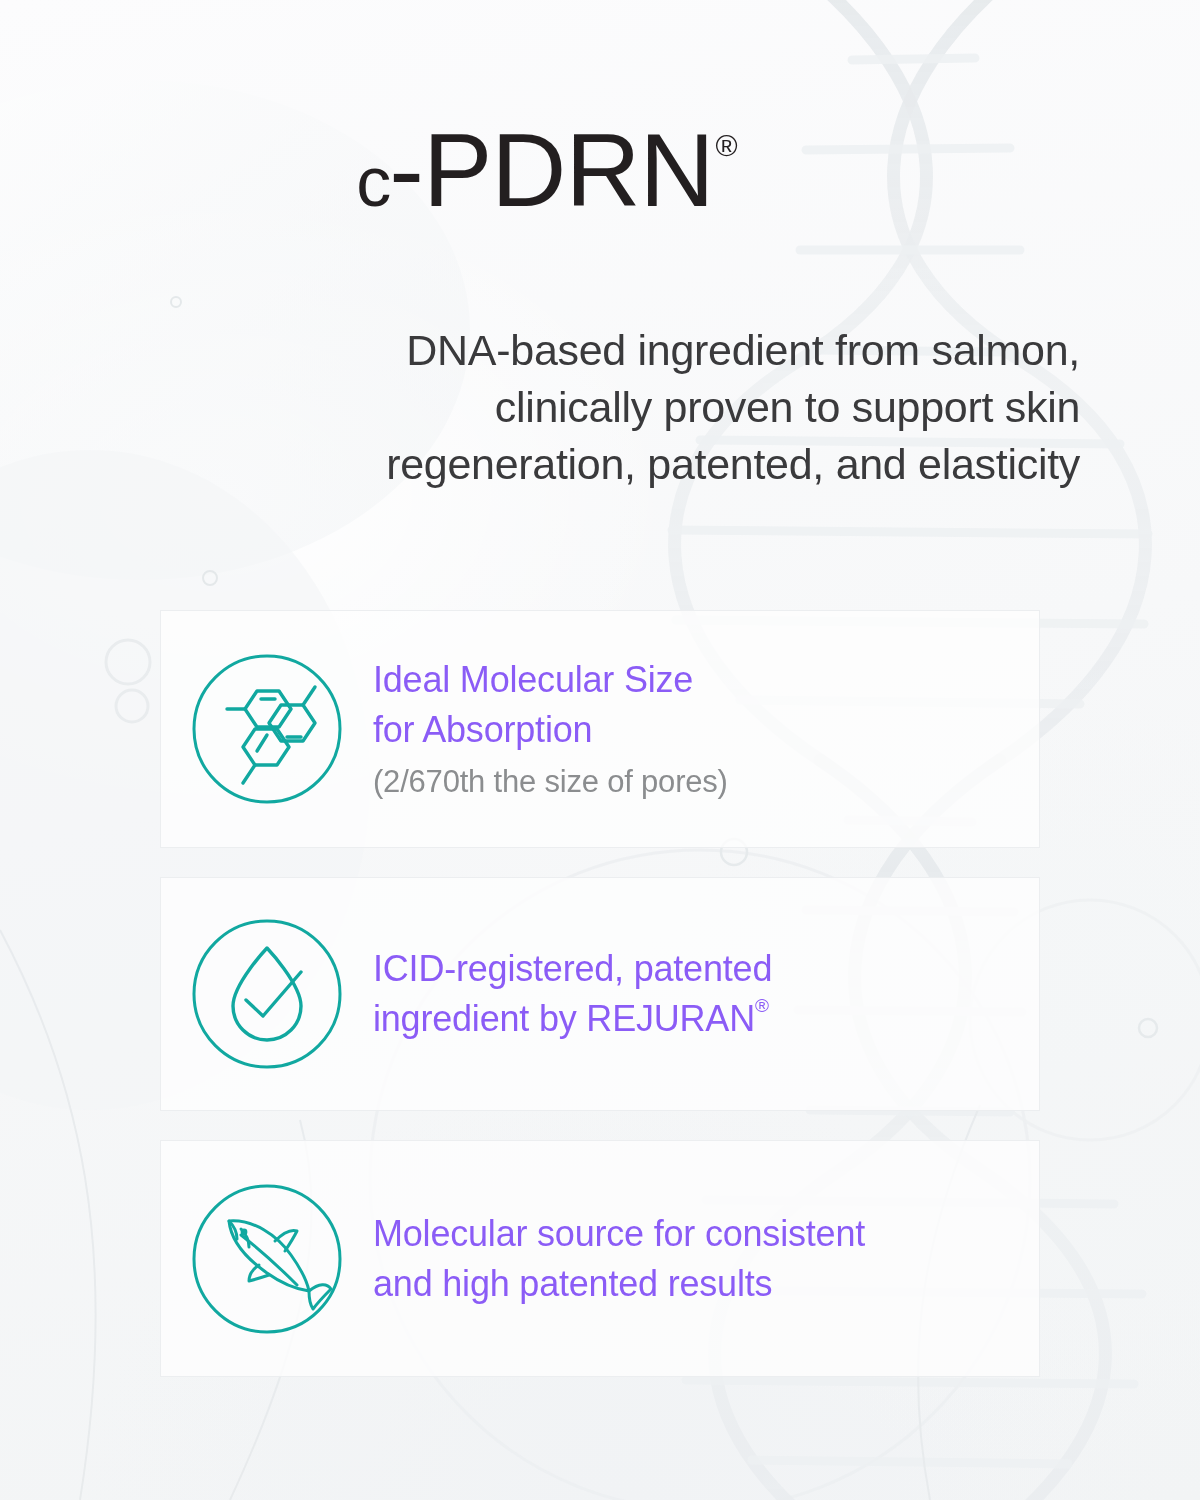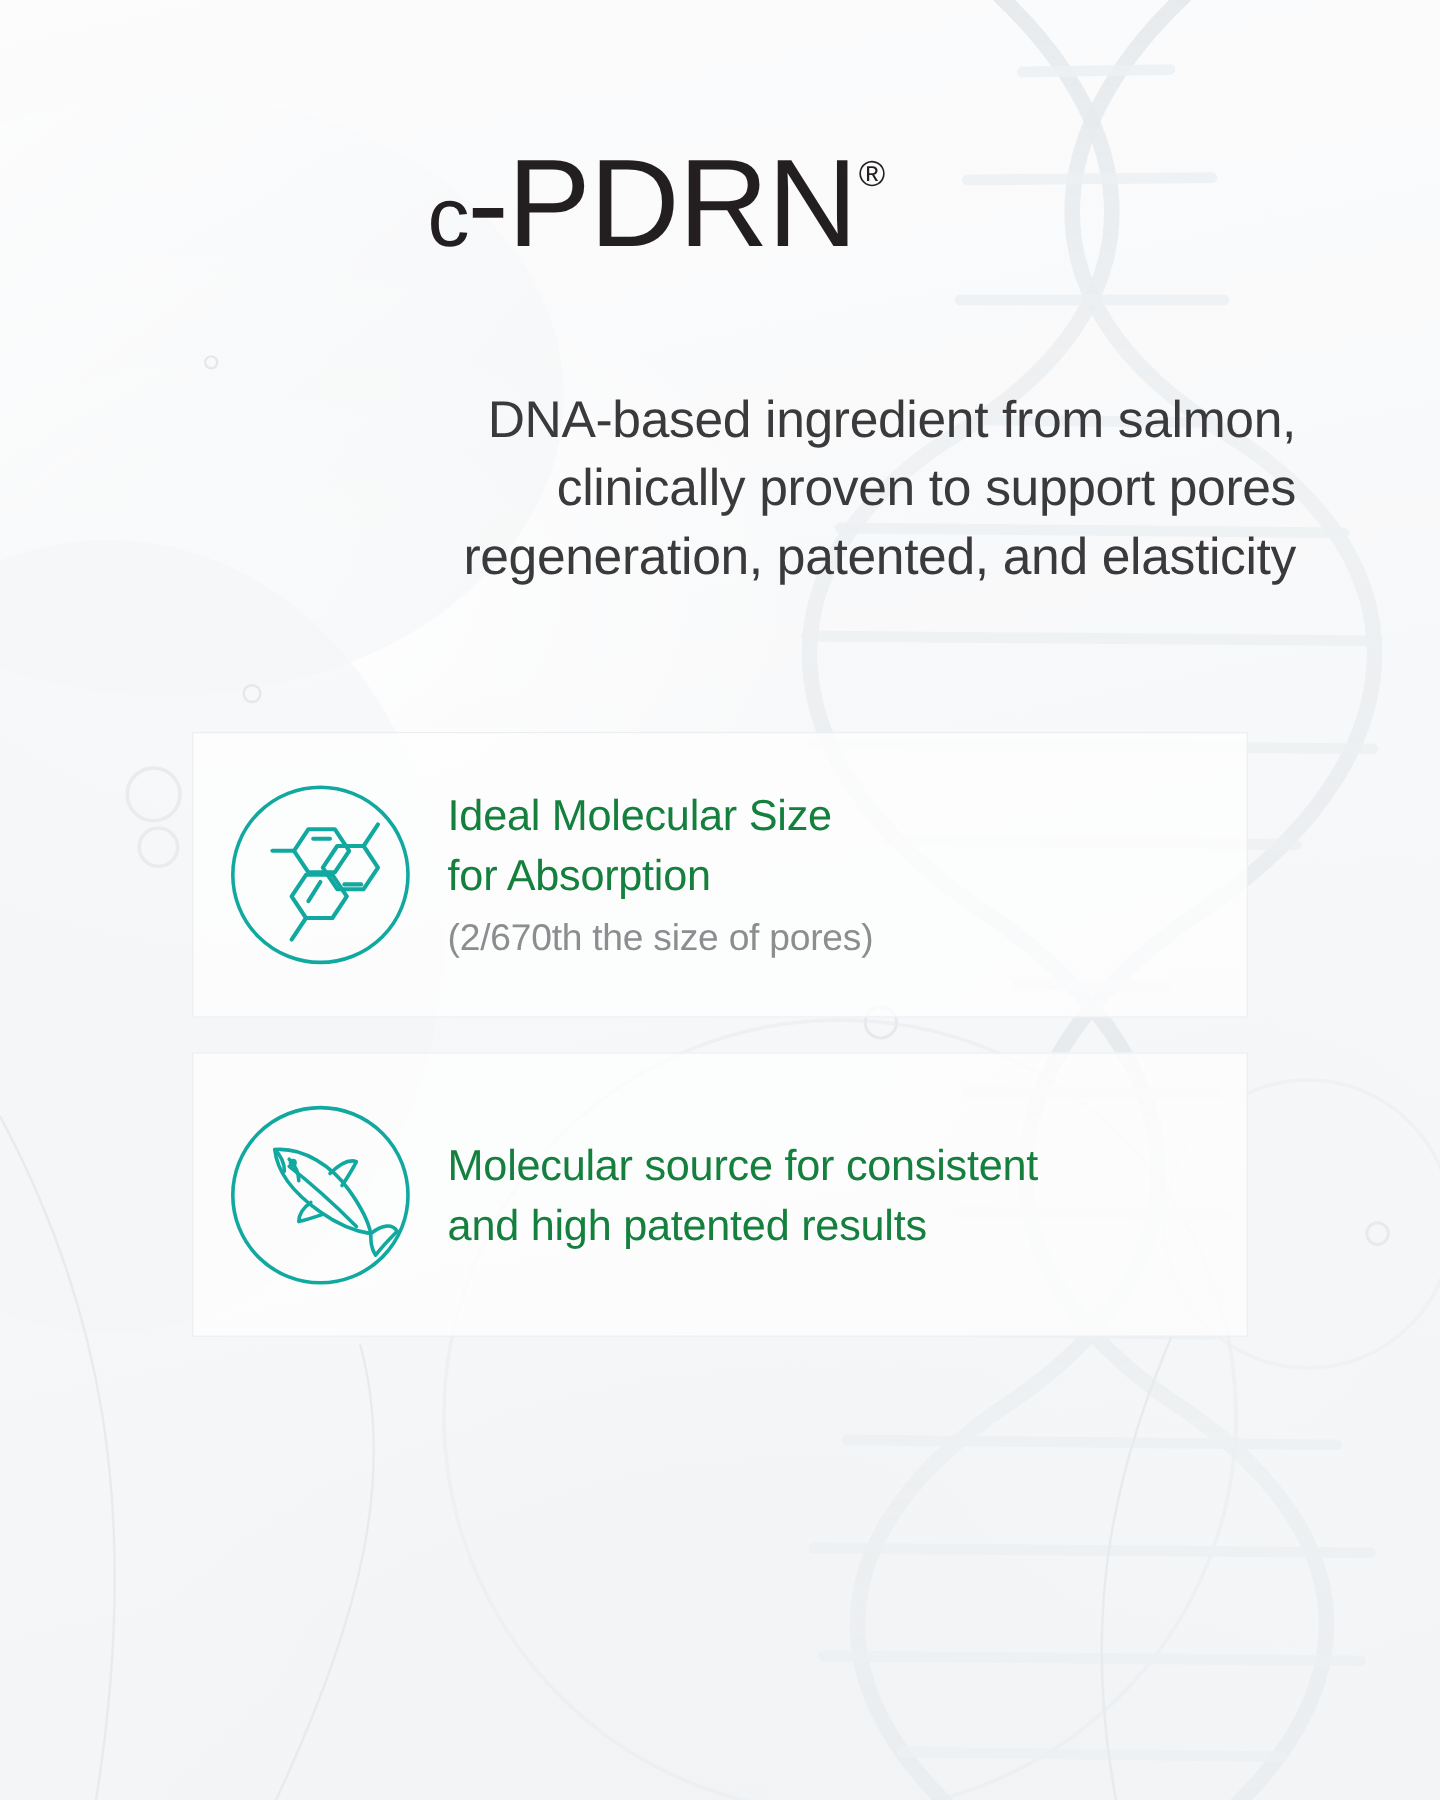--- a/index.html
+++ b/index.html
@@ -122,21 +122,21 @@
   }
 
   .card-text {
     flex: 1 1 auto;
     padding-right: 40px;
   }
 
   .card-head {
     font-size: 36px;
     line-height: 1.38;
-    color: #15803d;
+    color: #8b5cf6;
     letter-spacing: -0.2px;
     font-weight: 400;
   }
   .card-head .reg-sm {
     font-size: 19px;
     vertical-align: super;
     position: relative;
     top: -6px;
   }
 
@@ -217,21 +217,21 @@
 <div class="page">
 
   <div class="title-block">
     <div class="brand-title">
       <span class="lead-c">c</span><span>-PDRN</span><span class="reg">®</span>
     </div>
   </div>
 
   <div class="subtitle">
     <div>DNA-based ingredient from salmon,</div>
-    <div>clinically proven to support pores</div>
+    <div>clinically proven to support skin</div>
     <div>regeneration, patented, and elasticity</div>
   </div>
 
   <div class="cards">
 
     <div class="card card-1">
       <div class="icon-wrap">
         <svg class="icon-circle" viewBox="0 0 152 152">
           <circle cx="76" cy="76" r="73" fill="none" class="teal" stroke-width="3"></circle>
           <g fill="none" class="teal" stroke-width="3.4" stroke-linecap="round" stroke-linejoin="round">
@@ -254,20 +254,42 @@
       </div>
       <div class="card-text">
         <div class="card-head">
           <div>Ideal Molecular Size</div>
           <div>for Absorption</div>
         </div>
         <div class="card-sub">(2/670th the size of pores)</div>
       </div>
     </div>
 
+    <div class="card card-2">
+      <div class="icon-wrap">
+        <svg class="icon-circle" viewBox="0 0 152 152">
+          <circle cx="76" cy="76" r="73" fill="none" class="teal" stroke-width="3"></circle>
+          <g fill="none" class="teal" stroke-width="3.4" stroke-linecap="round" stroke-linejoin="round">
+
+            <path d="M 76 30
+                     C 76 30, 110 66, 110 88
+                     A 34 34 0 0 1 42 88
+                     C 42 66, 76 30, 76 30 Z"></path>
+
+            <path d="M 55 82 L 72 98 L 110 54"></path>
+          </g>
+        </svg>
+      </div>
+      <div class="card-text">
+        <div class="card-head">
+          <div>ICID-registered, patented</div>
+          <div><span>ingredient by REJURAN</span><span class="reg-sm">®</span></div>
+        </div>
+      </div>
+    </div>
 
     <div class="card card-3">
       <div class="icon-wrap">
         <svg class="icon-circle" viewBox="0 0 152 152">
           <circle cx="76" cy="76" r="73" fill="none" class="teal" stroke-width="3"></circle>
           <g fill="none" class="teal" stroke-width="3" stroke-linecap="round" stroke-linejoin="round">
 
             <path d="M 38 38
                      C 62 36, 86 52, 100 72
                      C 110 86, 116 98, 118 108

